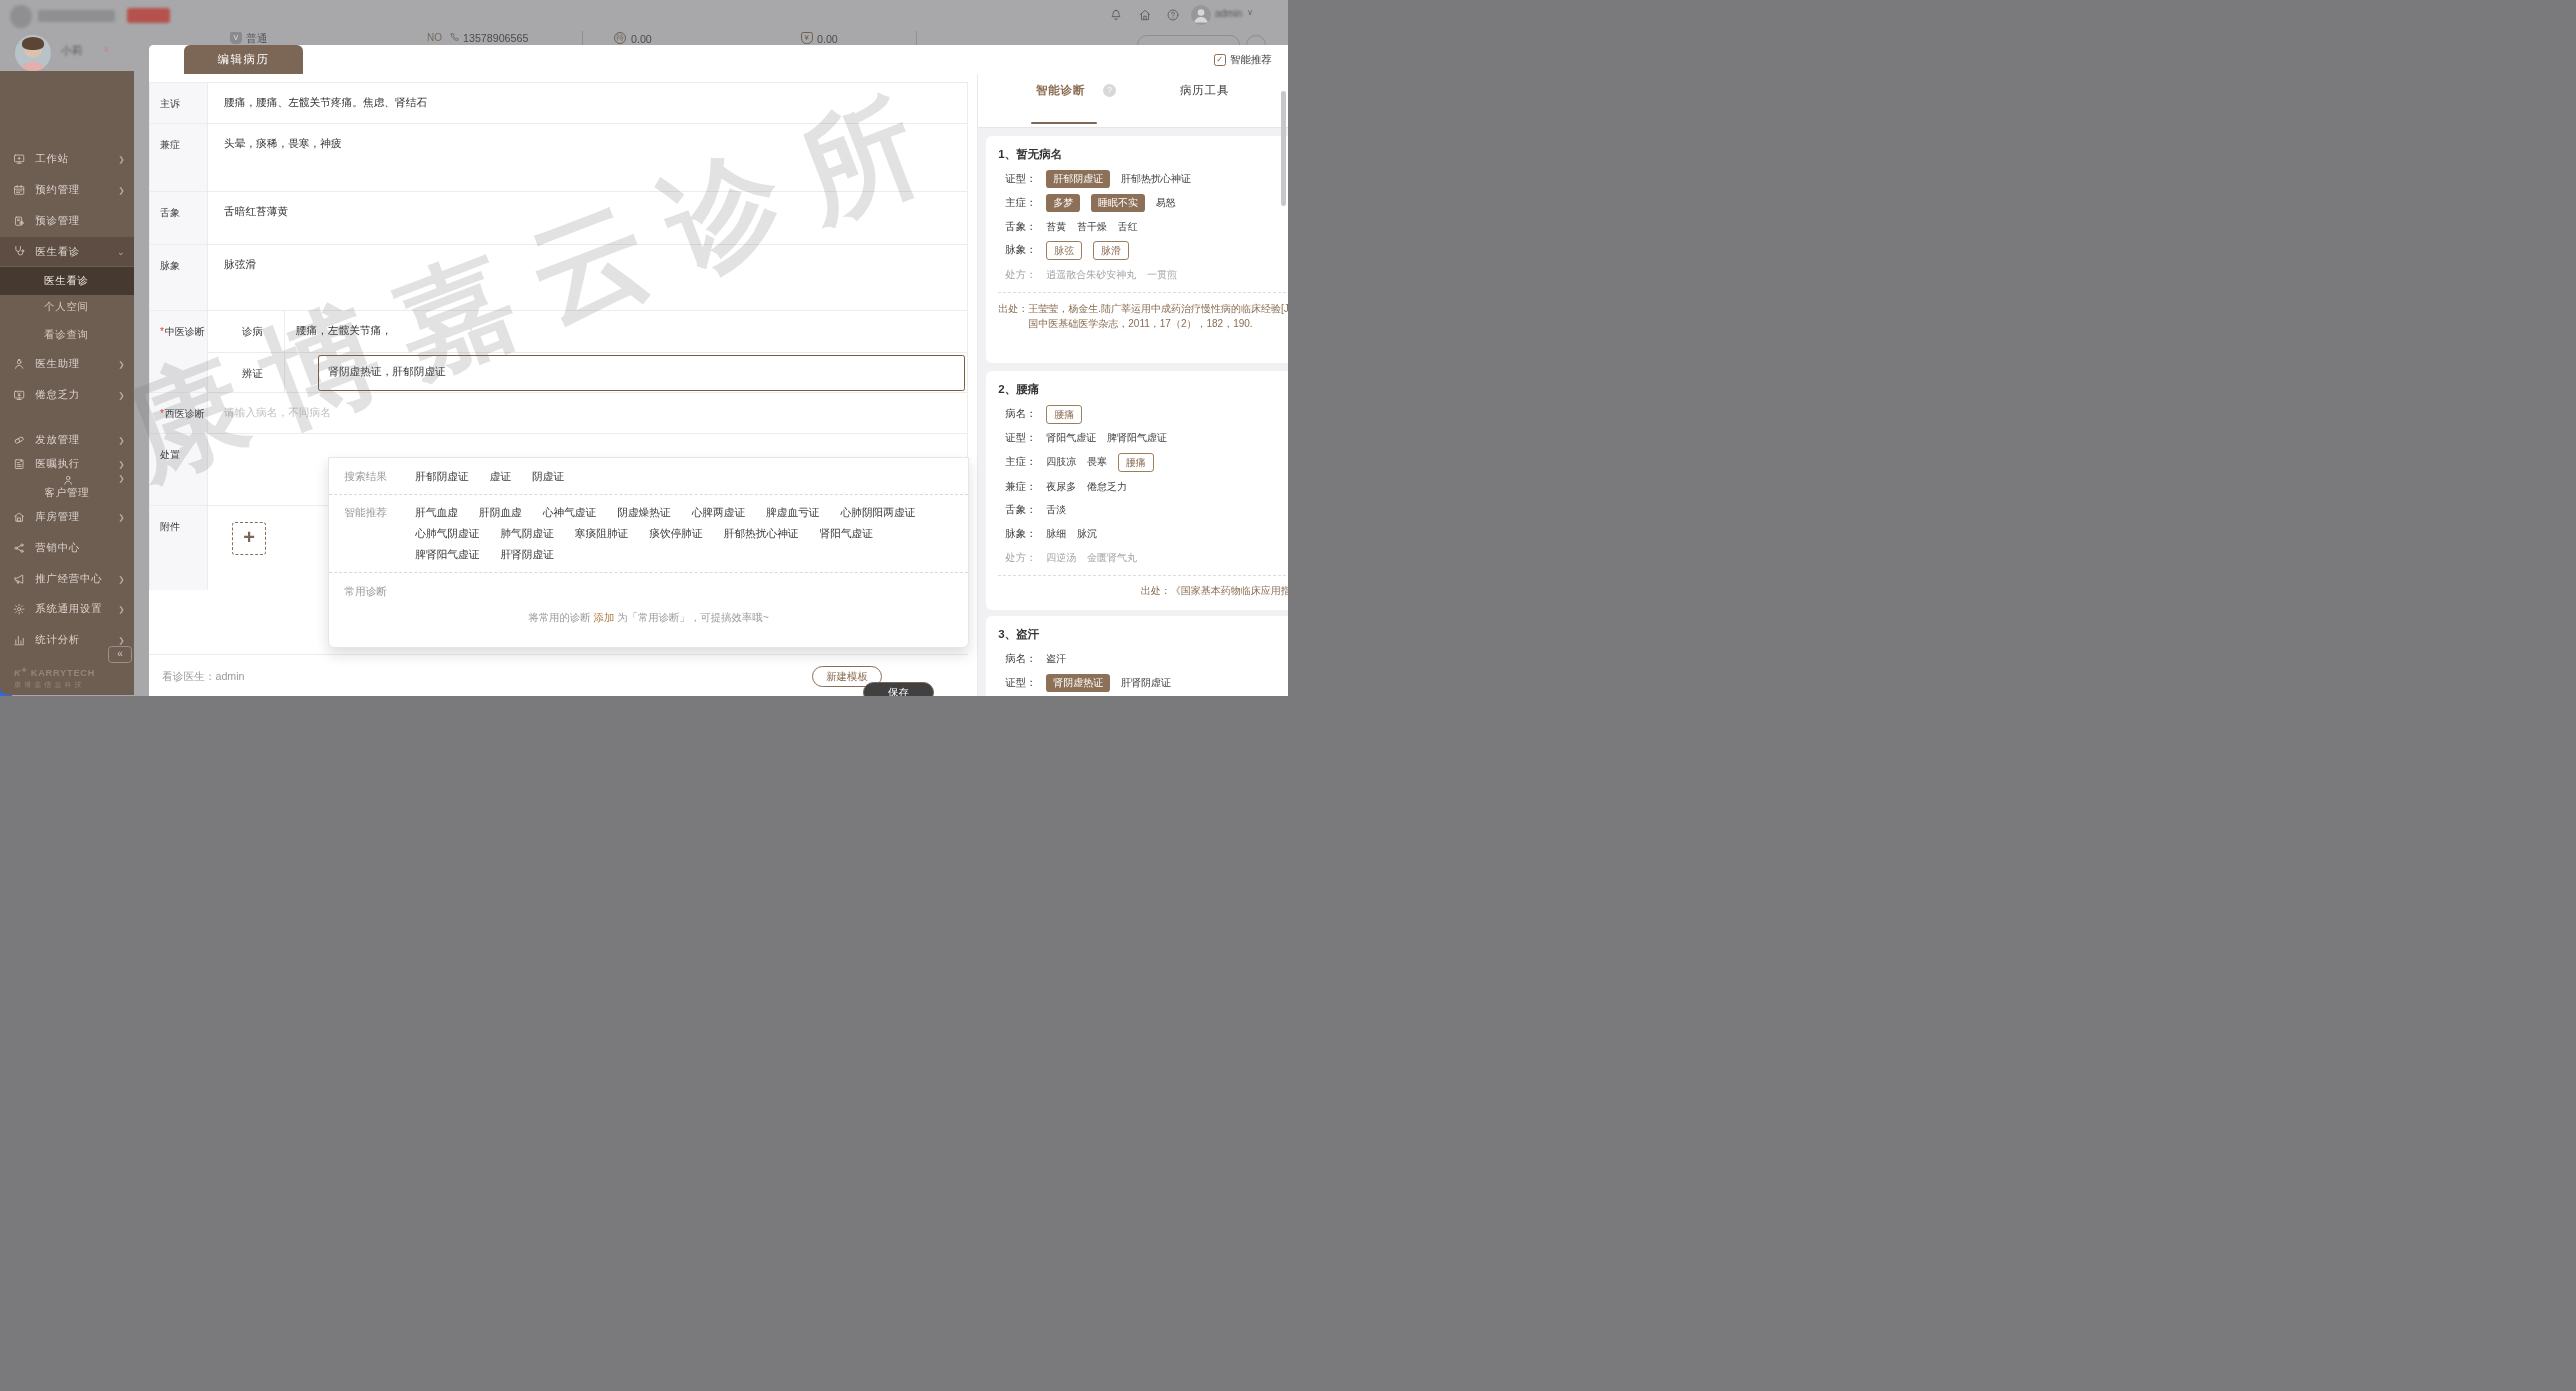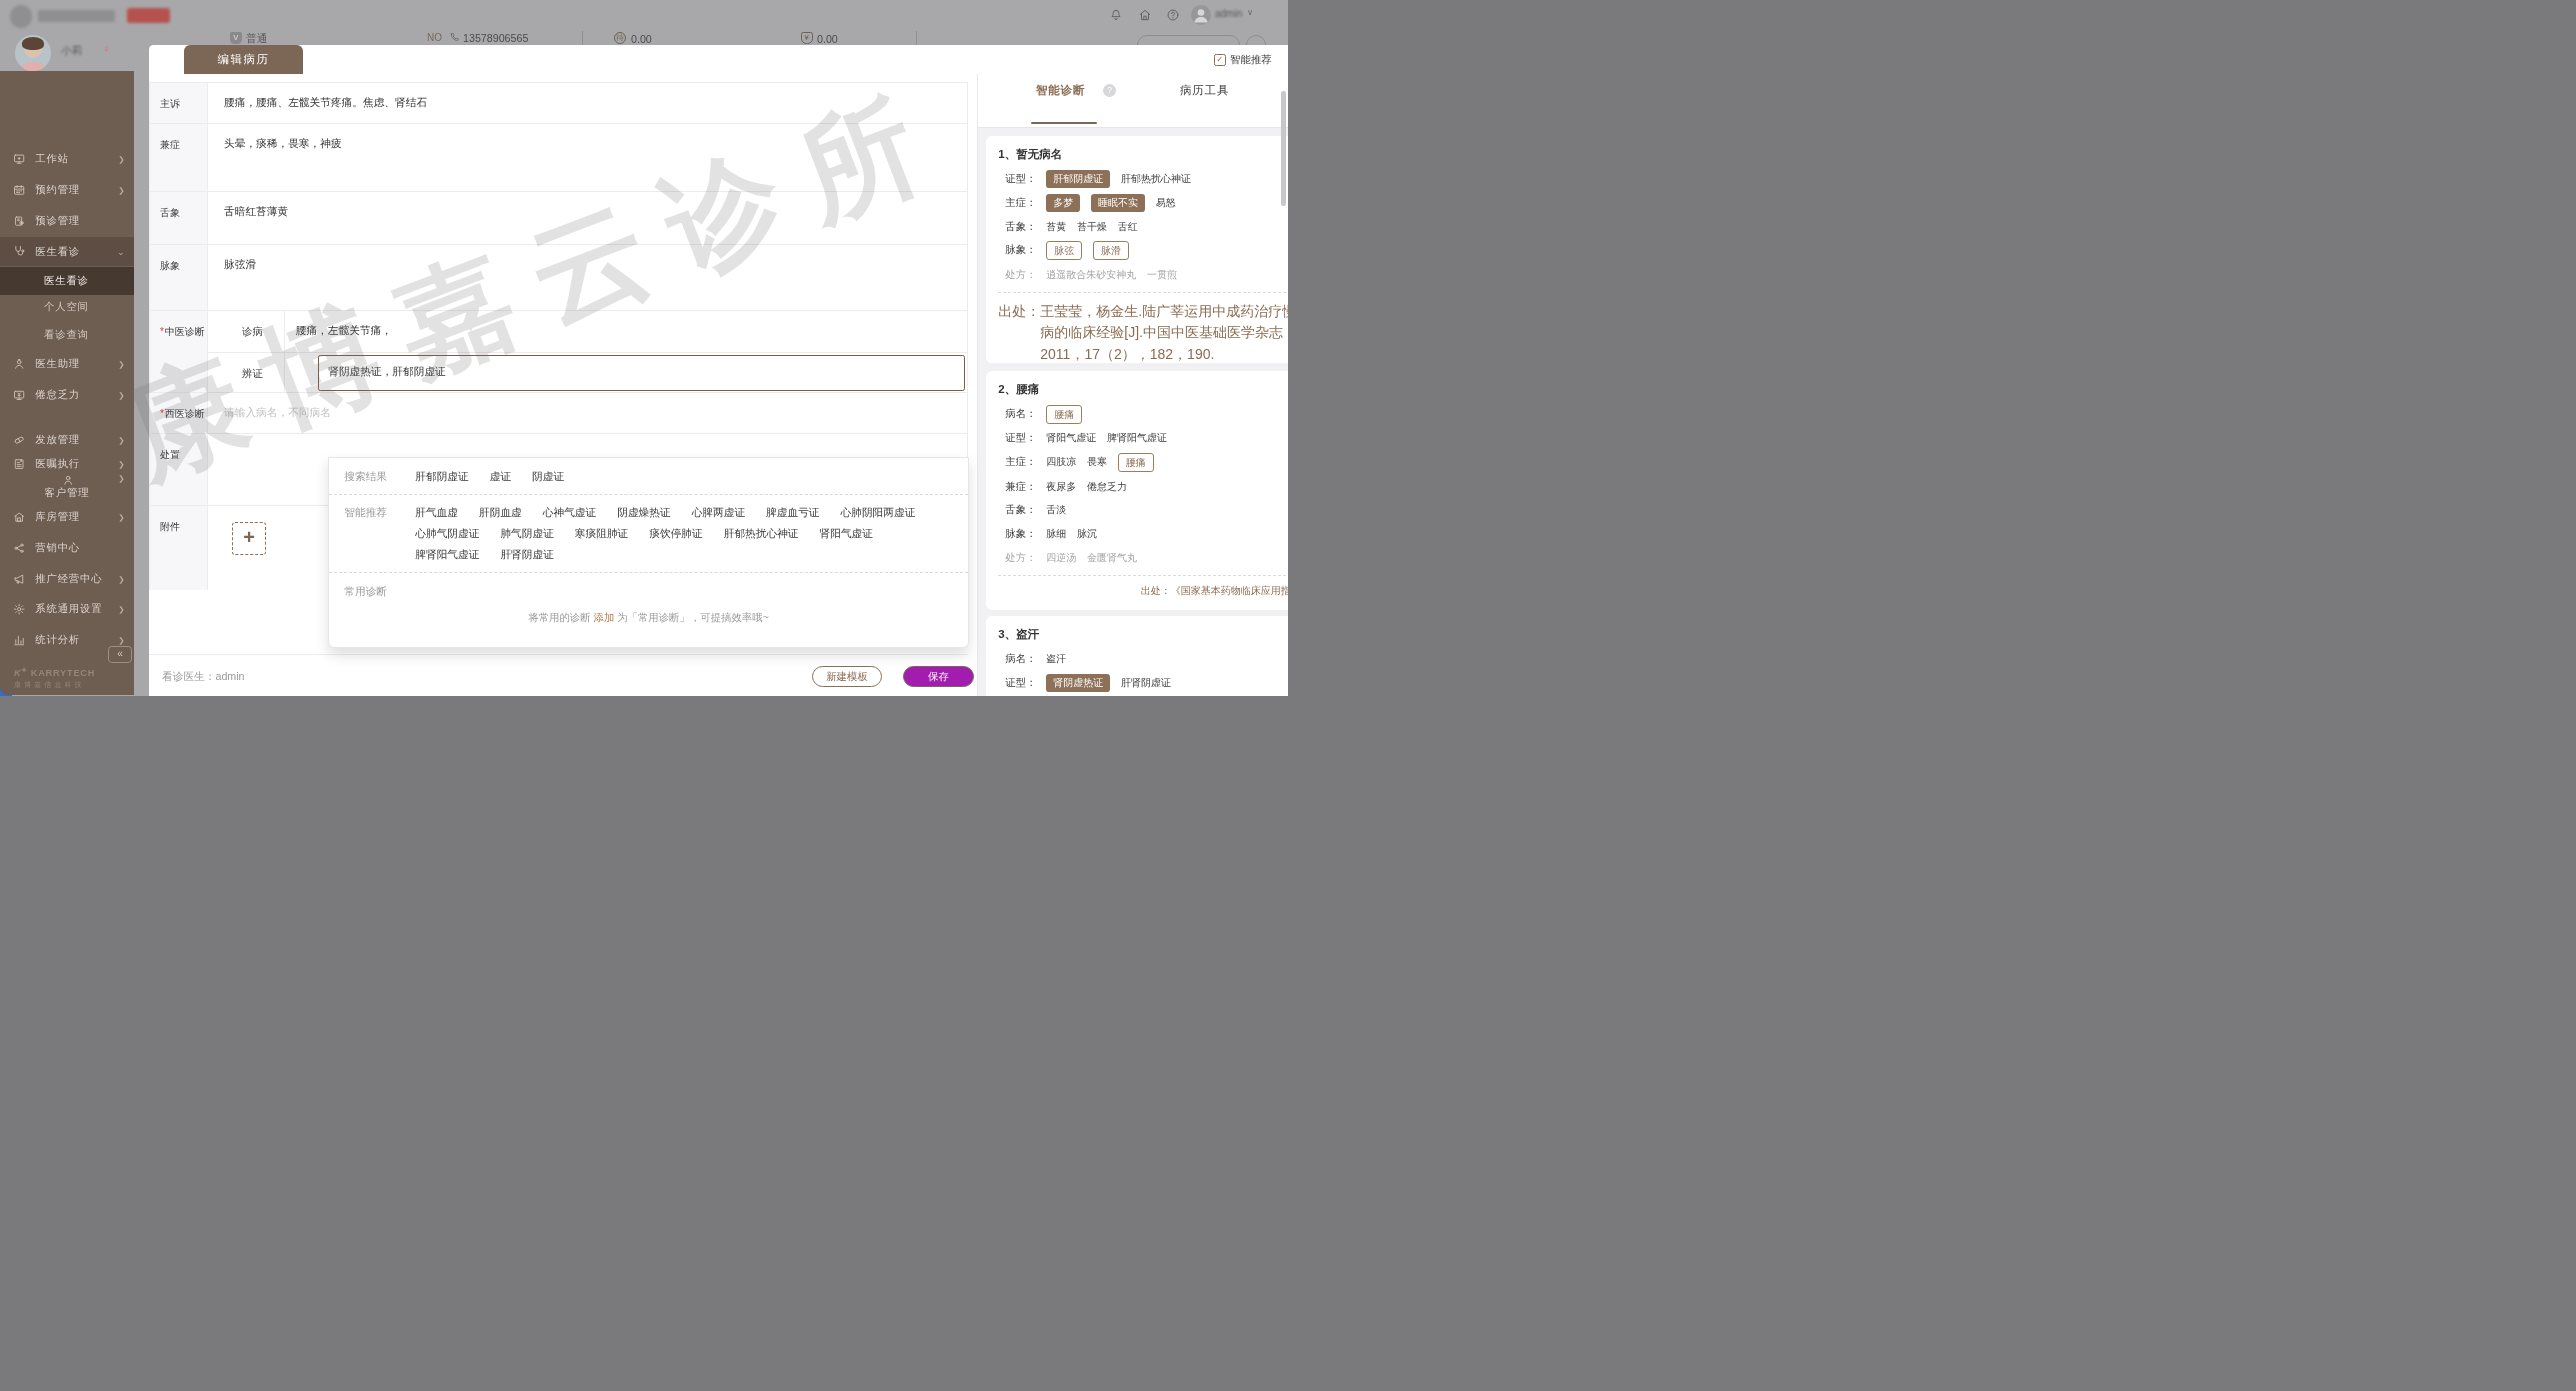--- a/index.html
+++ b/index.html
@@ -71,21 +71,21 @@
     padding:9.2px 0 0 9.2px;font-size:10.7px;color:#333;margin-left:33px;}
   .plusbtn{margin:16px 0 0 24px;width:34px;height:33px;border:1.5px dashed #8a6f58;border-radius:3.1px;color:#7c6656;
     font-size:20px;font-weight:bold;text-align:center;line-height:29px;cursor:pointer;}
   .plusbtn::after{content:"+";}
 
   
   .pfooter{position:absolute;left:149px;top:654px;width:819px;height:41px;background:#fff;border-top:0.8px solid #ececef;z-index:11;}
   .doc-line{position:absolute;left:13px;top:14.6px;font-size:10.7px;color:#9b9b9e;}
   .btn{position:absolute;top:10.7px;height:21.5px;border-radius:11.5px;font-size:10.4px;text-align:center;line-height:20px;cursor:pointer;}
   .btn-outline{left:663px;width:70px;background:#fff;border:0.8px solid #8a6f58;color:#8a6c52;}
-  .btn-fill{left:754px;width:71px;background:#a21caf;border:0.8px solid #7c6656;color:#fff;}
+  .btn-fill{left:714px;width:71px;background:#404040;border:0.8px solid #7c6656;color:#fff;margin-top:16px;}
 
   
   .watermark{position:absolute;left:100px;top:184px;width:997px;z-index:60;pointer-events:none;
     font-size:115px;font-weight:bold;color:rgba(112,112,117,0.20);letter-spacing:29px;white-space:nowrap;
     transform:rotate(-21deg);transform-origin:50% 50%;}
 
   
   .dropdown{position:absolute;left:328px;top:457px;width:641px;height:191px;background:#fff;z-index:120;
     border:0.8px solid #e6e6e9;border-radius:0 0 6.1px 6.1px;box-shadow:0 6.1px 14px rgba(0,0,0,.13);}
   .dd-sec{display:flex;padding:11.5px 0 0 15.3px;}
@@ -112,21 +112,21 @@
   .crow{display:flex;margin-bottom:5.4px;line-height:18.4px;}
   .clabel{min-width:48px;font-size:10.4px;color:#3c3c3e;padding-left:7px;}
   .citems{display:flex;flex-wrap:wrap;column-gap:10.7px;row-gap:4.6px;flex:1;}
   .tag{font-size:10px;line-height:17px;white-space:nowrap;cursor:pointer;}
   .tag.filled{background:#8c7057;color:#fff;border-radius:3.1px;padding:0 7px;}
   .tag.outline{border:0.8px solid #9a7c5e;color:#8a6c52;background:#fff;border-radius:3.1px;padding:0 7px;}
   .tag.plain{color:#3c3c3e;}
   .crow.muted .clabel{color:#a4a4a8;}
   .crow.muted .tag{color:#a4a4a8;}
   .cdash{border-top:0.8px dashed #dcdcdf;margin:7.7px 0;}
-  .csource{display:flex;font-size:14px;color:#8a6c52;line-height:1.55;}
+  .csource{display:flex;font-size:10px;color:#8a6c52;line-height:1.55;}
   .csource .sl{white-space:nowrap;}
   .csource2{text-align:right;font-size:10px;color:#8a6c52;}
   .scrollthumb{position:absolute;left:1281px;top:91px;width:4.6px;height:115px;background:#c7c7ca;border-radius:2.3px;z-index:30;cursor:pointer;}
 </style>
 </head>
 <body>
 
 <div id="stage">
 
   <div class="abs blur1" style="left:10px;top:4.6px;width:21.5px;height:23px;border-radius:50%;background:#8f8f91;"></div>

